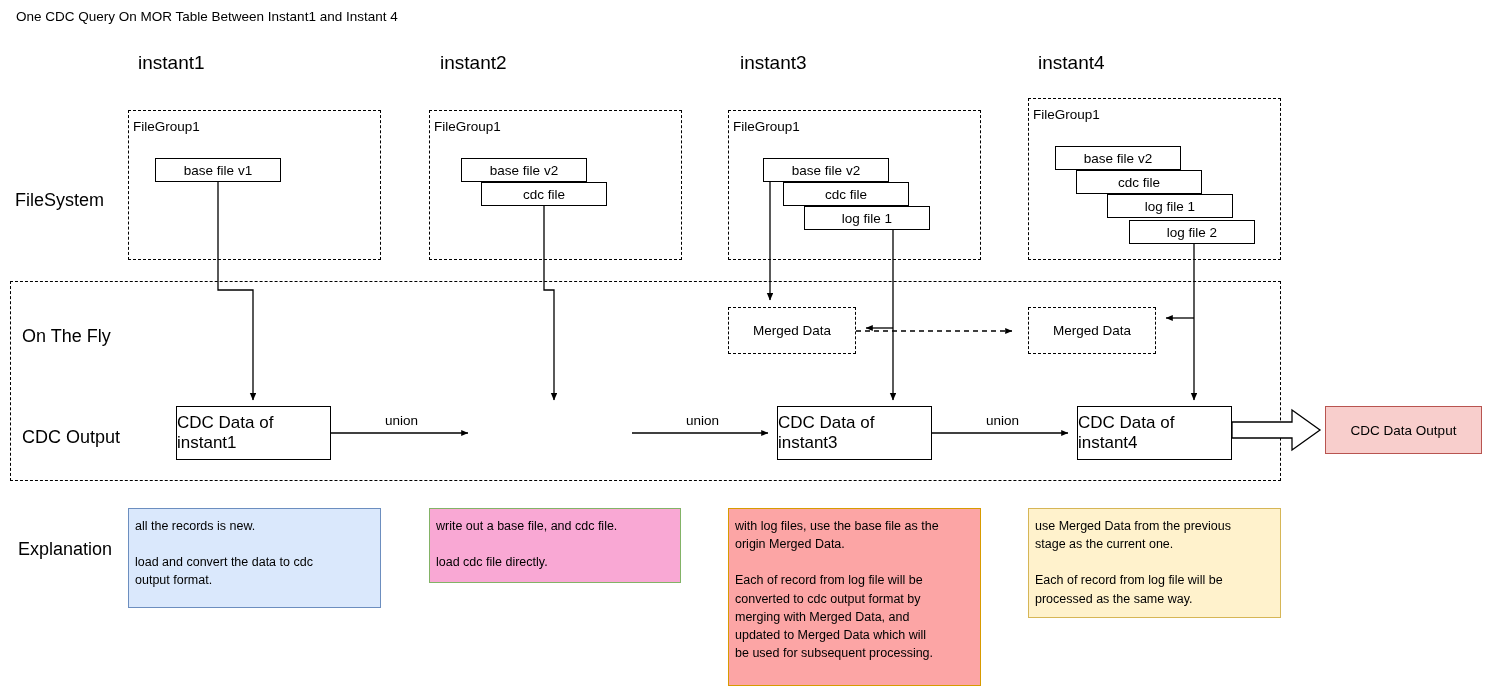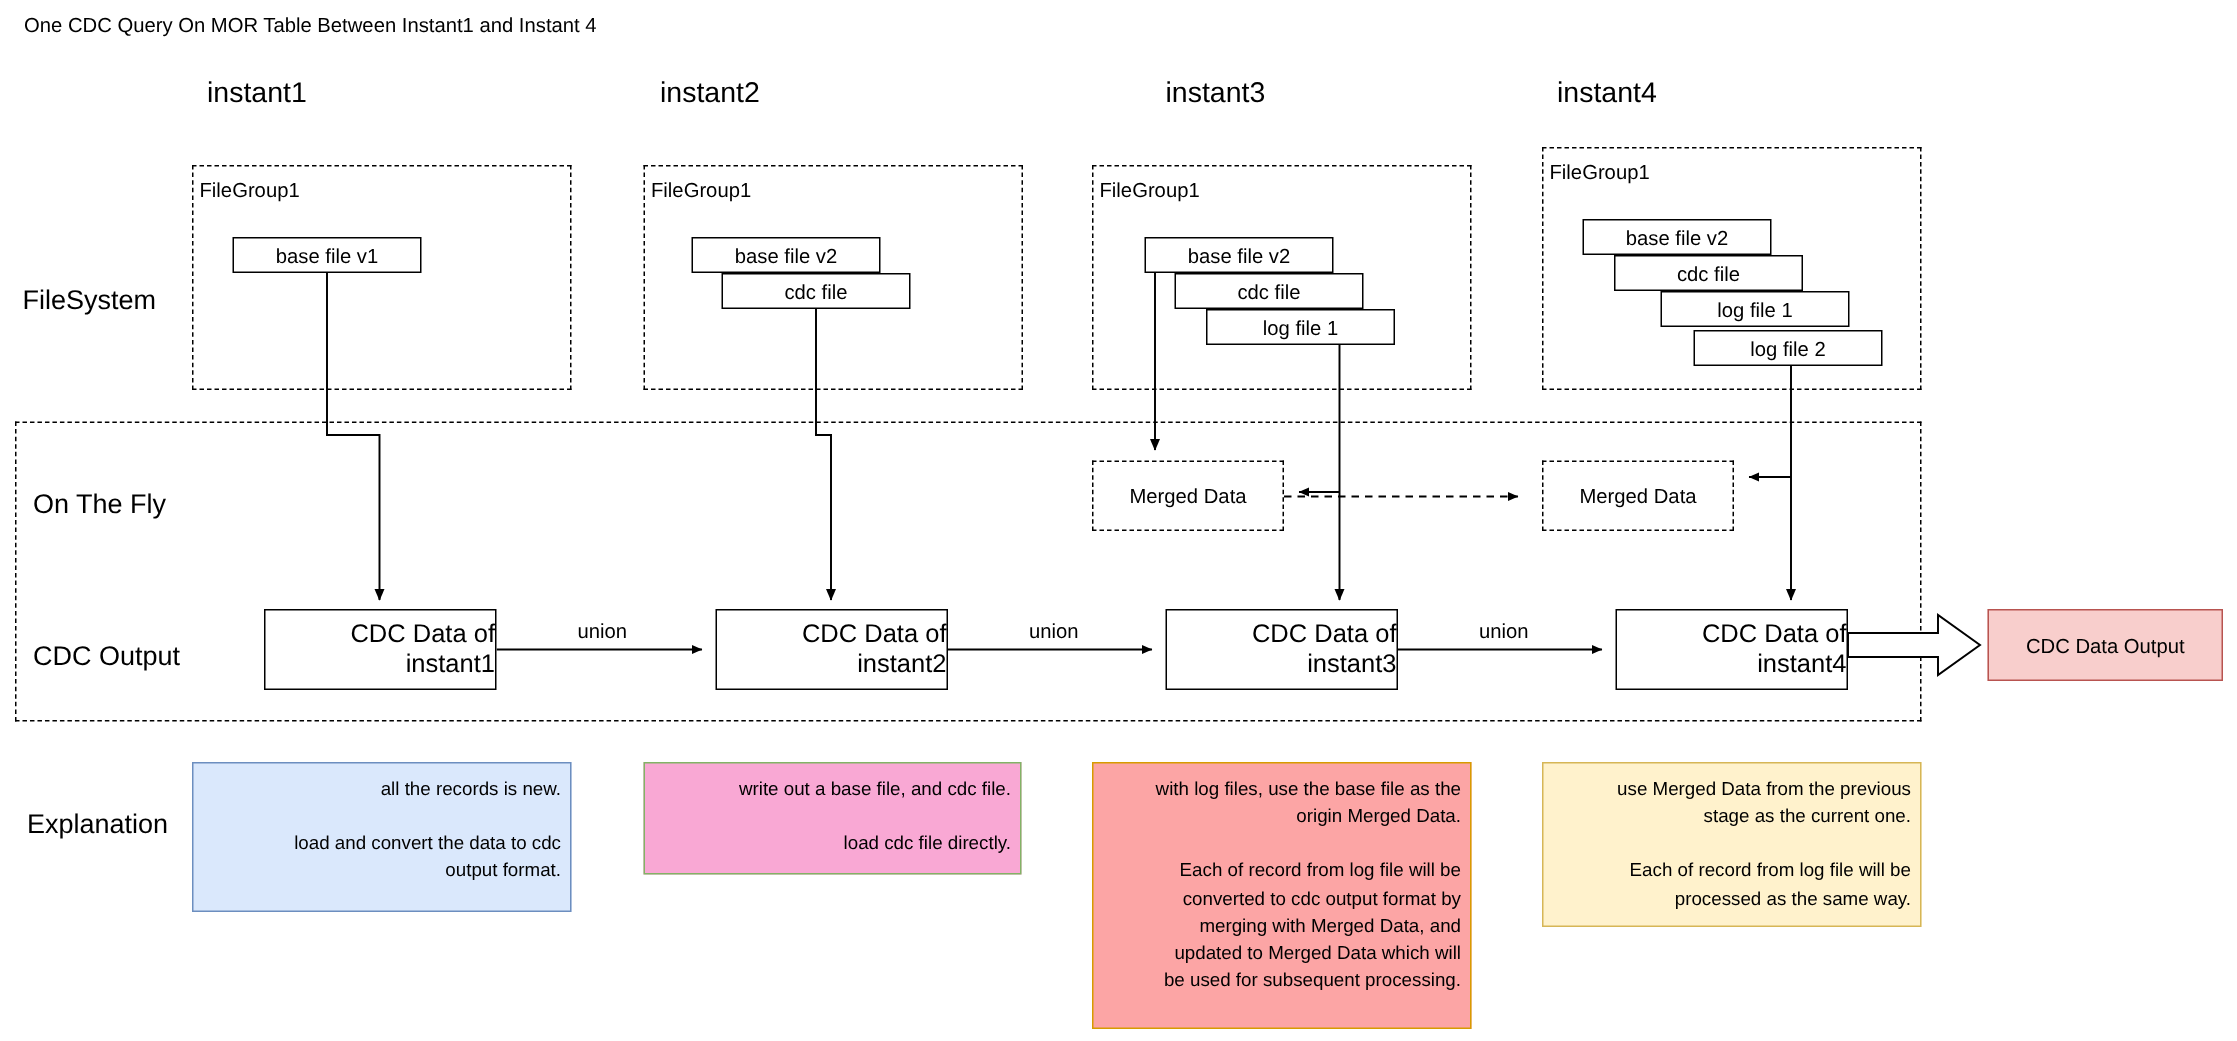--- a/index.html
+++ b/index.html
@@ -1,20 +1,20 @@
 <!DOCTYPE html>
 <html><head>
 <meta charset="utf-8">
 <style>
   html,body{margin:0;padding:0;background:#ffffff;}
   body{width:1491px;height:694px;position:relative;
        font-family:"Liberation Sans","DejaVu Sans",sans-serif;
        color:#000000;-webkit-font-smoothing:antialiased;}
   #stage{position:absolute;left:0;top:0;width:1491px;height:694px;overflow:hidden;}
-  .abs{position:absolute;box-sizing:border-box;text-align:right;}
+  .abs{position:absolute;box-sizing:border-box;}
   .txt{font-size:13.5px;line-height:1.35;white-space:nowrap;}
   .title{font-size:13.5px;left:16px;top:8px;}
   .instant-label{font-size:19px;}
   .row-label{font-size:18px;}
   .fg-box{border:1.6px dashed #000;}
   .fg-label{font-size:13.5px;}
   .file-box{border:1.3px solid #000;background:#fff;
             display:flex;align-items:center;justify-content:center;
             font-size:13.5px;z-index:6;}
   .outer-dashed{border:1.6px dashed #000;}
@@ -39,21 +39,21 @@
 </style>
 </head>
 <body>
 
 <div id="stage">
 
   <div class="abs txt title">One CDC Query On MOR Table Between Instant1 and Instant 4</div>
 
   <div class="abs txt instant-label" style="left:138px;top:50px;">instant1</div>
   <div class="abs txt instant-label" style="left:440px;top:50px;">instant2</div>
-  <div class="abs txt instant-label" style="left:777px;top:50px;">instant3</div>
+  <div class="abs txt instant-label" style="left:740px;top:50px;">instant3</div>
   <div class="abs txt instant-label" style="left:1038px;top:50px;">instant4</div>
 
   <div class="abs txt row-label" style="left:15px;top:188px;">FileSystem</div>
   <div class="abs txt row-label" style="left:22px;top:324px;">On The Fly</div>
   <div class="abs txt row-label" style="left:22px;top:425px;">CDC Output</div>
   <div class="abs txt row-label" style="left:18px;top:537px;">Explanation</div>
 
   <div class="abs fg-box" style="left:128px;top:110px;width:253px;height:150px;"></div>
   <div class="abs txt fg-label" style="left:133px;top:118px;">FileGroup1</div>
 
@@ -79,21 +79,20 @@
   <div class="abs file-box" style="left:1076px;top:170px;width:126px;height:24px;">cdc file</div>
   <div class="abs file-box" style="left:1107px;top:194px;width:126px;height:24px;">log file 1</div>
   <div class="abs file-box" style="left:1129px;top:220px;width:126px;height:24px;">log file 2</div>
 
   <div class="abs outer-dashed" style="left:10px;top:281px;width:1271px;height:200px;"></div>
 
   <div class="abs merged-box" style="left:728px;top:307px;width:128px;height:47px;">Merged Data</div>
   <div class="abs merged-box" style="left:1028px;top:307px;width:128px;height:47px;">Merged Data</div>
 
   <div class="abs cdc-box" style="left:176px;top:406px;width:155px;height:54px;">CDC Data of instant1</div>
-  <div class="abs cdc-box" style="left:477px;top:406px;width:155px;height:54px;">CDC Data of instant2</div>
   <div class="abs cdc-box" style="left:777px;top:406px;width:155px;height:54px;">CDC Data of instant3</div>
   <div class="abs cdc-box" style="left:1077px;top:406px;width:155px;height:54px;">CDC Data of instant4</div>
 
   <div class="abs txt union-label" style="left:385px;top:412px;">union</div>
   <div class="abs txt union-label" style="left:686px;top:412px;">union</div>
   <div class="abs txt union-label" style="left:986px;top:412px;">union</div>
 
   <div class="abs out-box" style="left:1325px;top:406px;width:157px;height:48px;">CDC Data Output</div>
 
   <div class="abs exp-box exp-blue" style="left:128px;top:508px;width:253px;height:100px;">all the records is new.

